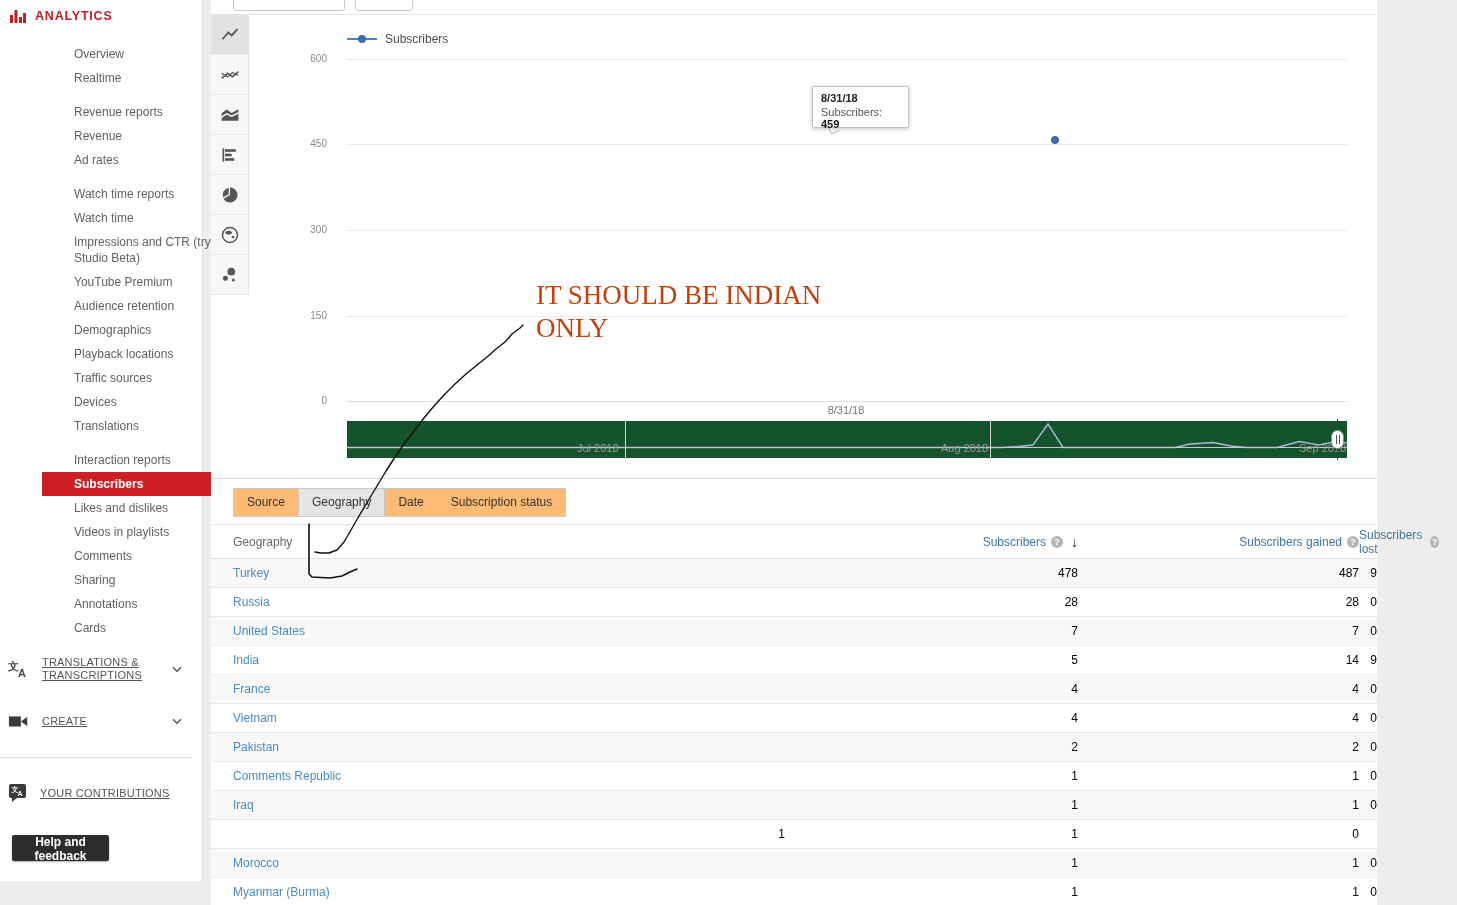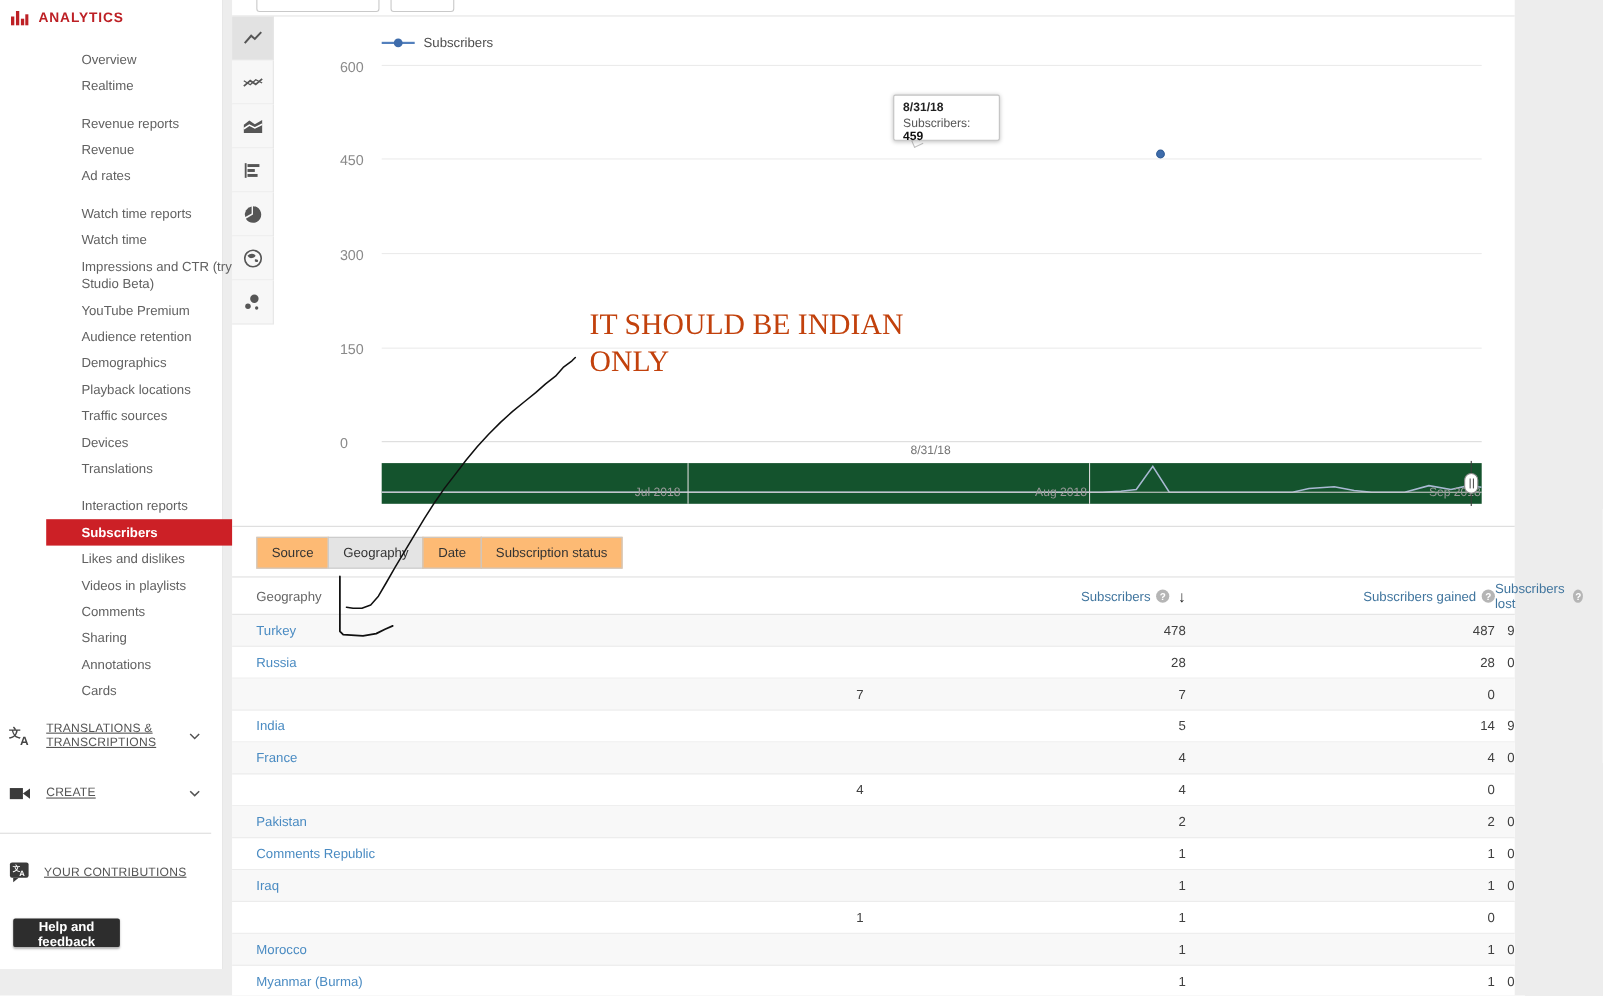--- a/index.html
+++ b/index.html
@@ -32,21 +32,21 @@
   .ct-cell { width:38px; height:40px; background:#f7f7f7; border-right:1px solid #e6e6e6; border-bottom:1px solid #eaeaea; display:flex; align-items:center; justify-content:center; cursor:pointer; }
   .ct-cell.sel { background:#e2e2e2; }
 
   
   #legend { position:absolute; left:136px; top:32px; display:flex; align-items:center; }
   .legend-line { position:relative; width:30px; height:2px; background:#5380bd; }
   .legend-dot { position:absolute; left:11px; top:-3px; width:8px; height:8px; border-radius:50%; background:#3e6cab; }
   .legend-text { margin-left:8px; font-size:12px; color:#4d4d4d; }
   .gridline { position:absolute; left:136px; width:1000px; border-top:1px solid #ebebeb; }
   .gridline.zero { border-top-color:#dcdcdc; }
-  .ytick { position:absolute; width:34px; font-size:13px; color:#8a8a8a; left:98px; }
+  .ytick { position:absolute; width:34px; text-align:right; font-size:10px; color:#8a8a8a; left:82px; }
   #data-dot { position:absolute; left:840px; top:136px; width:8px; height:8px; border-radius:50%; background:#3e6cab; border:1px solid #2d5astrong; border:1px solid #2d5a94; }
   #tooltip { position:absolute; left:601px; top:86px; width:97px; height:42px; background:#fff; border:1px solid #c3c3c3; border-radius:2px; box-shadow:0 1px 4px rgba(0,0,0,.25); padding:5px 8px; z-index:5; }
   #tooltip .tt-date { font-size:11px; font-weight:bold; color:#222; }
   #tooltip .tt-line { font-size:11px; color:#555; margin-top:2px; }
   #tooltip .tt-val { font-weight:bold; color:#111; }
   #tooltip-pointer { position:absolute; left:618px; top:124px; width:9px; height:9px; background:#fff; border-right:1px solid #c3c3c3; border-bottom:1px solid #c3c3c3; transform:rotate(66deg); z-index:4; }
   #xtick { position:absolute; left:590px; top:404px; width:90px; text-align:center; font-size:11px; color:#757575; }
 
   
   #minimap { position:absolute; left:136px; top:421px; width:1000px; height:37px; background:#14532d; }
@@ -73,21 +73,21 @@
   #geo-table { position:absolute; left:0; top:524px; width:100%; }
   .trow { display:grid; grid-template-columns:574px 293px 281px 1fr; align-items:center; }
   #thead { height:35px; border-top:1px solid #e0e0e0; border-bottom:1px solid #e0e0e0; }
   #thead .c0 { padding-left:22px; font-size:12px; color:#666; }
   .th-col { display:flex; align-items:center; justify-content:flex-end; font-size:12px; color:#40759e; cursor:pointer; }
   .help-ic { display:inline-block; width:12px; height:12px; margin-left:5px; border-radius:50%; background:#b5b5b5; color:#fff; font-size:9px; line-height:12px; text-align:center; font-weight:bold; }
   .sort-ic { margin-left:8px; font-size:14px; color:#222; }
   .drow { height:29px; border-bottom:1px solid #ececec; cursor:default; }
   .drow:nth-child(odd) { background:#f8f8f8; }
   .drow .c0 { padding-left:22px; font-size:12px; color:#4a8bc2; cursor:pointer; }
-  .drow .num { text-align:right; font-size:12px; color:#404040; }
+  .drow .num { text-align:right; font-size:12px; color:#000000; }
 </style>
 </head>
 <body>
 
 <div id="sidebar">
   <div class="brand">
     <svg width="16" height="16" viewBox="0 0 16 16">
       <rect x="0" y="7" width="3" height="8" fill="#bd2025"></rect>
       <rect x="4.5" y="2" width="3" height="13" fill="#bd2025"></rect>
       <rect x="9" y="9" width="3" height="6" fill="#bd2025"></rect>
@@ -298,37 +298,39 @@
           <div class="num">487</div>
           <div class="num">9</div>
         </div>
         <div class="trow drow">
           <div class="c0">Russia</div>
           <div class="num">28</div>
           <div class="num">28</div>
           <div class="num">0</div>
         </div>
         <div class="trow drow">
+          <div class="c0">United States</div>
           <div class="num">7</div>
           <div class="num">7</div>
           <div class="num">0</div>
         </div>
         <div class="trow drow">
           <div class="c0">India</div>
           <div class="num">5</div>
           <div class="num">14</div>
           <div class="num">9</div>
         </div>
         <div class="trow drow">
           <div class="c0">France</div>
           <div class="num">4</div>
           <div class="num">4</div>
           <div class="num">0</div>
         </div>
         <div class="trow drow">
+          <div class="c0">Vietnam</div>
           <div class="num">4</div>
           <div class="num">4</div>
           <div class="num">0</div>
         </div>
         <div class="trow drow">
           <div class="c0">Pakistan</div>
           <div class="num">2</div>
           <div class="num">2</div>
           <div class="num">0</div>
         </div>

